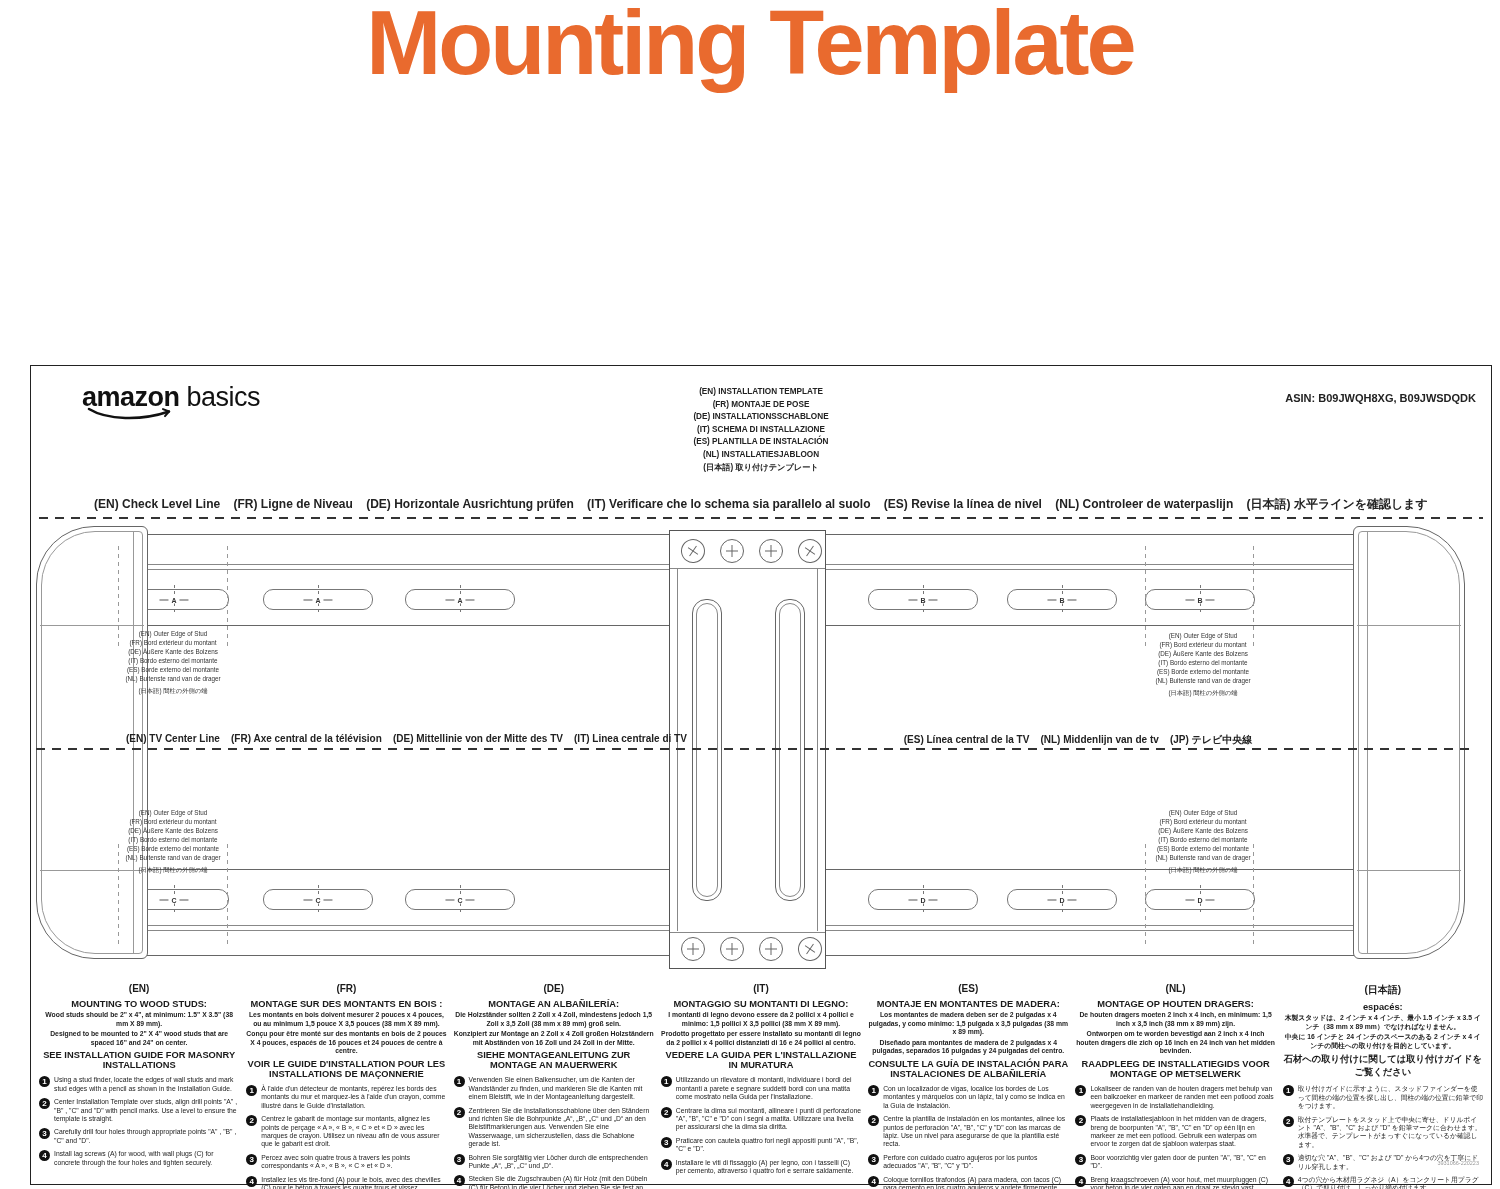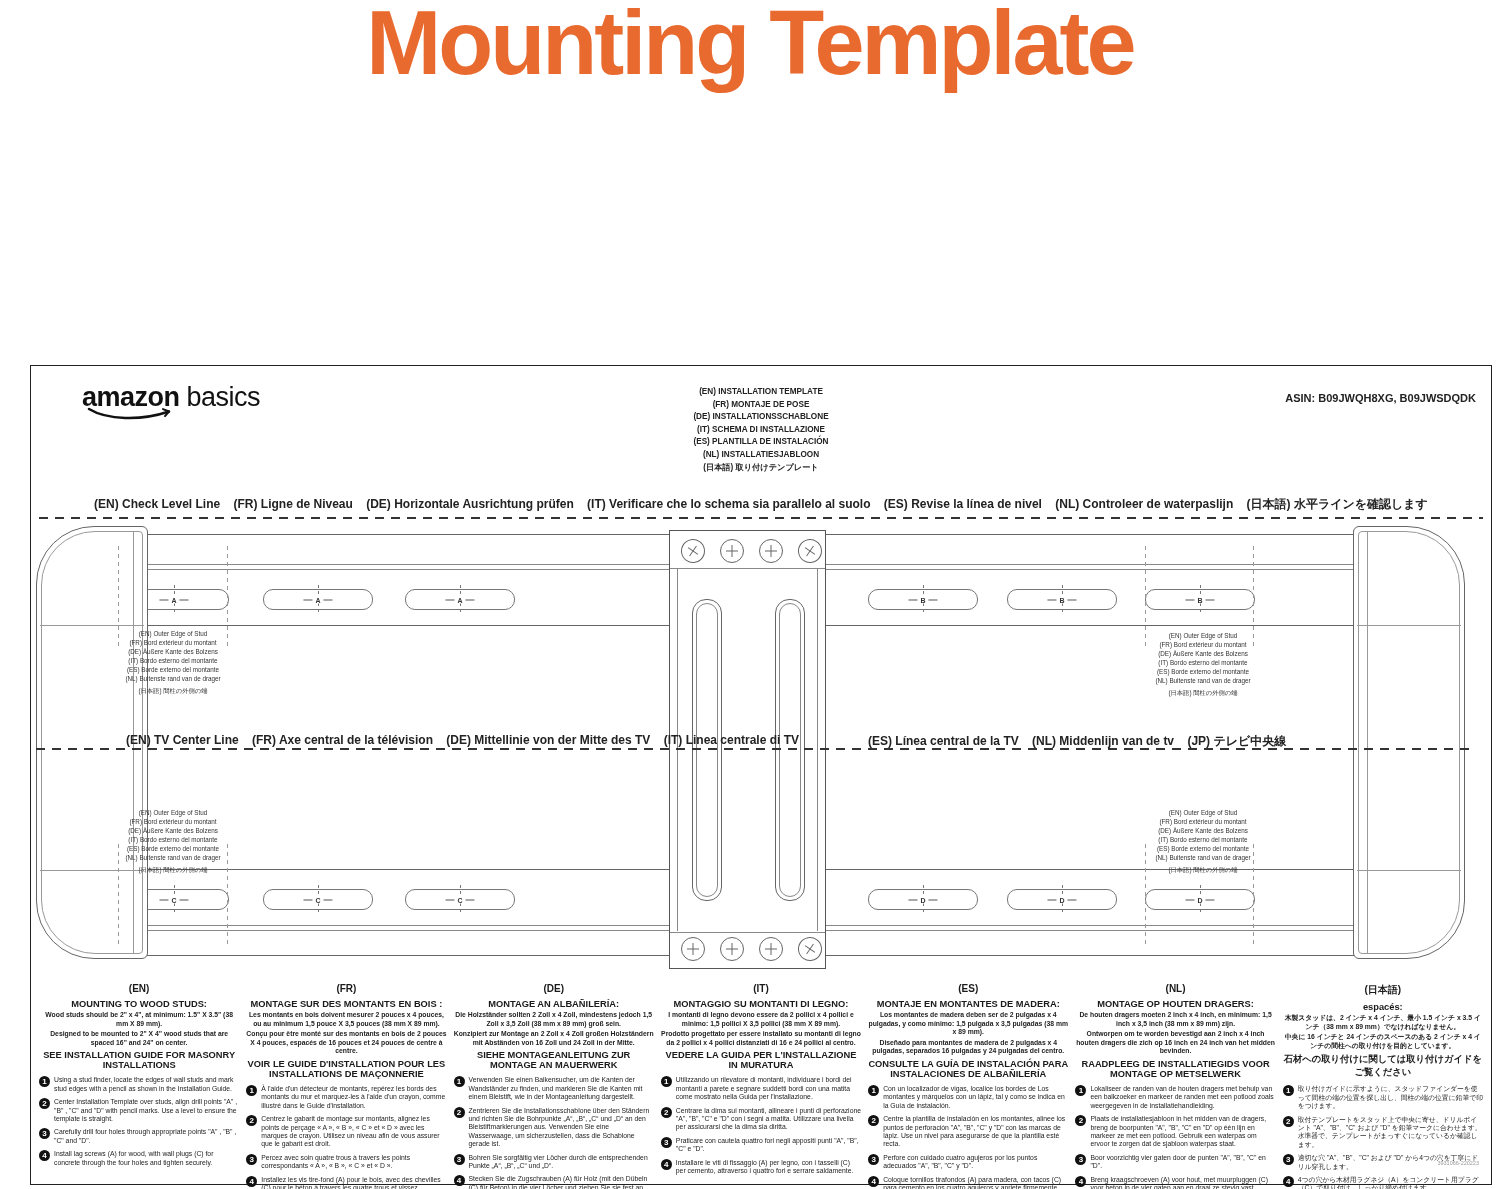--- a/index.html
+++ b/index.html
@@ -61,21 +61,21 @@
   .bracket .bh{position:absolute;left:0;right:0;height:1px;background:#888;}
   .screw{position:absolute;width:22px;height:22px;border:1px solid #666;border-radius:50%;background:#fff;}
   .screw::before{content:"";position:absolute;left:50%;top:5px;bottom:5px;width:1px;
                  transform:translateX(-50%);background:#666;}
   .screw::after{content:"";position:absolute;top:50%;left:5px;right:5px;height:1px;
                 transform:translateY(-50%);background:#666;}
   .screw.r{transform:rotate(35deg);}
   .bslot{position:absolute;width:28px;height:300px;border:1px solid #666;border-radius:14px;top:68px;}
   .bslot::before{content:"";position:absolute;inset:3px;border:1px solid #888;border-radius:11px;}
   
-  .tv-label{position:absolute;top:367px;width:348px;text-align:center;font-size:12px;
+  .tv-label{position:absolute;top:367px;width:420px;text-align:center;font-size:10px;
             font-weight:bold;color:#222;white-space:pre;z-index:6;}
   
   .stud-note{position:absolute;width:150px;text-align:center;font-size:6.3px;line-height:9px;
              color:#333;z-index:6;}
   .stud-note span{display:block;}
   .stud-note span.jp{margin-top:3px;}
   
   .cols{position:absolute;left:8px;right:8px;top:617px;display:flex;gap:7px;z-index:6;}
   .col{flex:1;min-width:0;text-align:center;}
   .col .tag{font-size:10px;font-weight:bold;margin-bottom:5px;}

